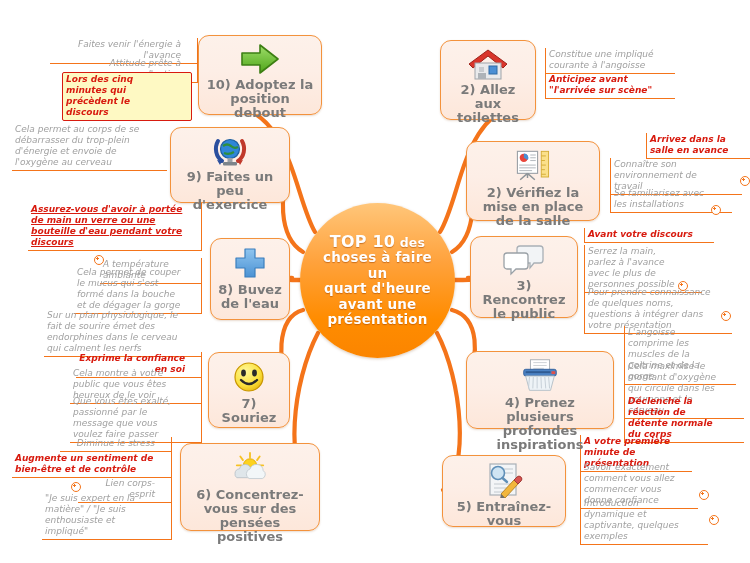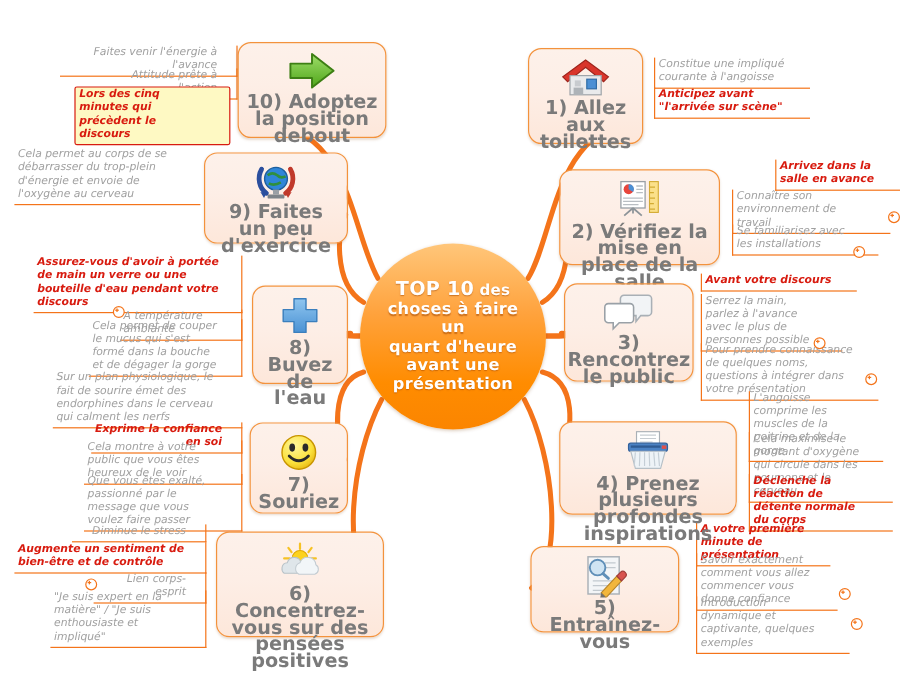--- a/index.html
+++ b/index.html
@@ -61,21 +61,21 @@
     display: flex;
     flex-direction: column;
     align-items: center;
     justify-content: flex-start;
     padding-top: 6px;
     z-index: 5;
   }
   .topic .tlabel {
     color: #7a7a7a;
     font-weight: bold;
-    font-size: 16px;
+    font-size: 13px;
     line-height: 14px;
     text-align: center;
     padding: 2px 6px 0 6px;
   }
   .topic .ticon {
     width: 44px;
     height: 36px;
     display: flex;
     align-items: center;
     justify-content: center;
@@ -200,21 +200,21 @@
             <linearGradient id="bc" x1="0" y1="0" x2="0" y2="1">
           <stop offset="0" stop-color="#8fc5ef"></stop>
               <stop offset="1" stop-color="#4b92d4"></stop>
         </linearGradient>
           </defs>
         <path d="M15,4 h10 v9 h9 v10 h-9 v9 h-10 v-9 h-9 v-10 h9 z" fill="url(#bc)" stroke="#3b7fbd" stroke-width="1.2" stroke-linejoin="round"></path>
       </svg>
     </div>
     <div class="tlabel">8) Buvez de l'eau</div>
   </div>
-  <div class="note red ul-o rgt ta-l" style="left:28px; top:213px; width:174px;">Assurez-vous d'avoir à portée de main un verre ou une bouteille d'eau pendant votre discours</div>
+  <div class="note red ul-o rgt ta-l" style="left:28px; top:203px; width:174px;text-decoration:underline;">Assurez-vous d'avoir à portée de main un verre ou une bouteille d'eau pendant votre discours</div>
   <div class="note gray ul-o rgt ta-l" style="left:100px; top:258px; width:102px;">A température ambiante</div>
   <div class="plusdot" style="left:94px; top:255px;"></div>
   <div class="note gray ul-o rgt ta-l" style="left:74px; top:266px; width:128px;">Cela permet de couper le mucus qui s'est formé dans la bouche et de dégager la gorge</div>
 
   <div class="topic" style="left:208px; top:352px; width:82px; height:76px;">
     <div class="ticon">
       <svg class="ic" width="38" height="36" viewBox="0 0 38 36">
         <defs>
             <radialGradient id="sm" cx="0.38" cy="0.3" r="0.85">
           <stop offset="0" stop-color="#fff79a"></stop>
@@ -263,21 +263,21 @@
   <div class="topic" style="left:440px; top:40px; width:96px; height:80px;">
     <div class="ticon">
       <svg class="ic" width="44" height="34" viewBox="0 0 44 34">
         <path d="M22,3 L41,17 L37,21 L22,9 L7,21 L3,17 Z" fill="#d9352b" stroke="#9d241c" stroke-width="1"></path>
         <rect x="9" y="16" width="26" height="16" fill="#e9eaec" stroke="#9fa4a9" stroke-width="1"></rect>
         <rect x="23" y="19" width="8" height="8" fill="#4b8fd4" stroke="#2f6ba5" stroke-width="1"></rect>
         <rect x="13" y="20" width="5" height="5" fill="#c8cbcf"></rect>
         <rect x="12" y="26" width="8" height="6" fill="#aeb3b8"></rect>
       </svg>
     </div>
-    <div class="tlabel">1) Allez aux toilettes</div>
+    <div class="tlabel">2) Allez aux toilettes</div>
   </div>
   <div class="note gray ul-o lft ta-l" style="left:545px; top:48px; width:130px;">Constitue une impliqué courante à l'angoisse</div>
   <div class="note red ul-o lft ta-l" style="left:545px; top:73px; width:130px;">Anticipez avant "l'arrivée sur scène"</div>
 
   <div class="topic" style="left:466px; top:141px; width:134px; height:80px;">
     <div class="ticon">
       <svg class="ic" width="48" height="36" viewBox="0 0 48 36">
         <rect x="7" y="2" width="22" height="24" fill="#ffffff" stroke="#9aa0a6" stroke-width="1.2"></rect>
         <circle cx="14" cy="9" r="4.5" fill="#e8463c"></circle>
         <path d="M14,9 L14,4.5 A4.5,4.5 0 0 1 18.2,11.5 Z" fill="#4b8fd4"></path>

